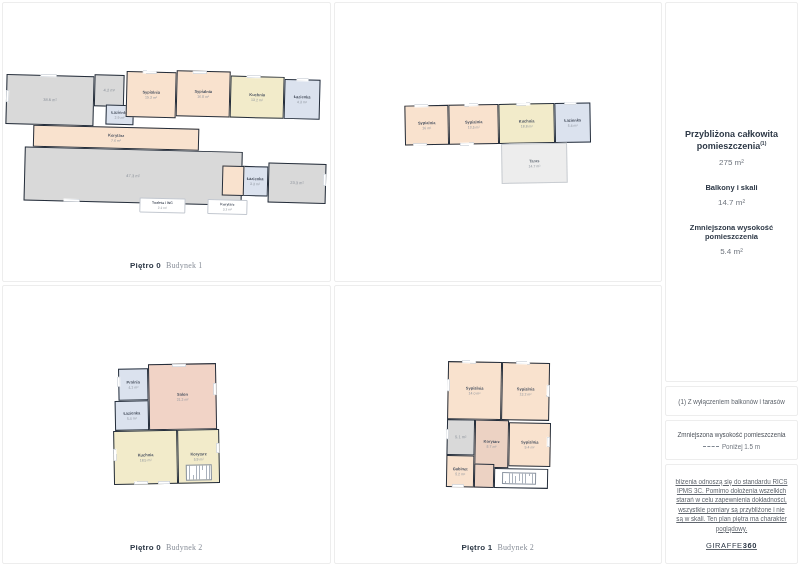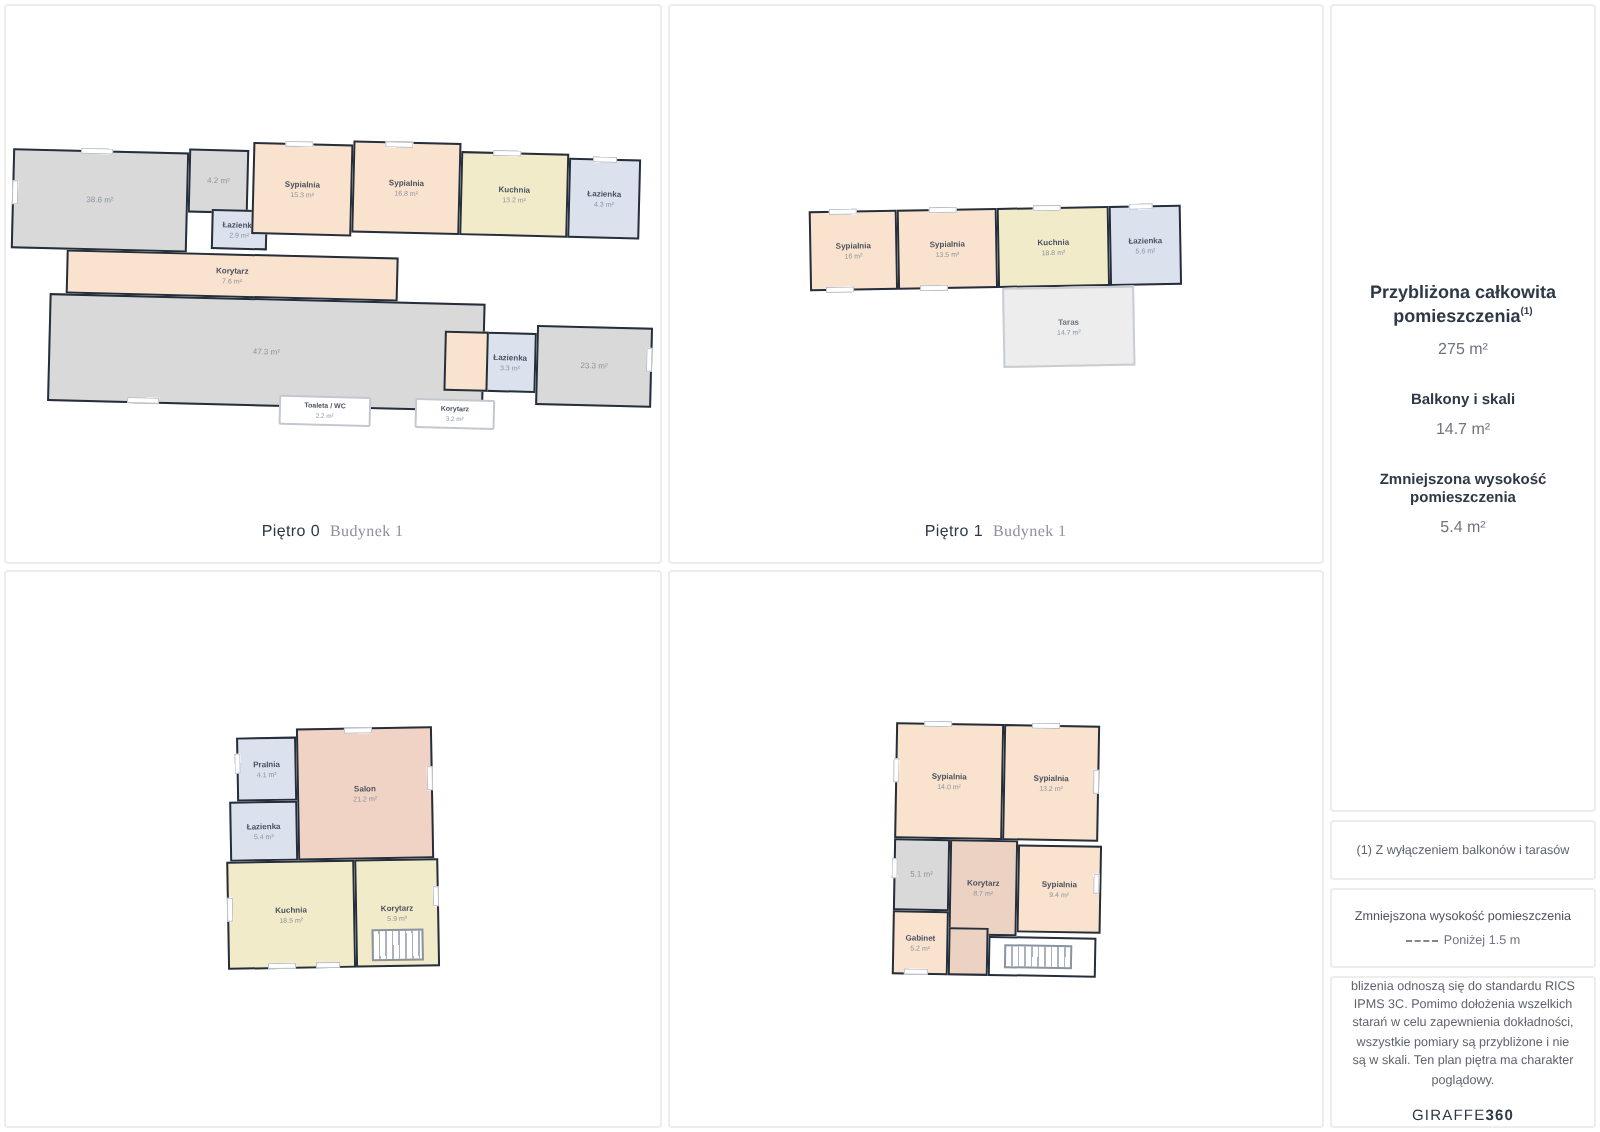--- a/index.html
+++ b/index.html
@@ -3,21 +3,21 @@
 <meta charset="utf-8">
 <style>
   html,body{margin:0;padding:0;}
   body{width:800px;height:566px;background:#fff;font-family:"Liberation Sans",sans-serif;overflow:hidden;}
   .page{box-sizing:border-box;width:796px;height:562px;margin:2px;display:flex;gap:3px;}
   .main{flex:1;display:grid;grid-template-columns:1fr 1fr;grid-template-rows:1fr 1fr;gap:3px;}
   .cell{border:1px solid #ededed;border-radius:2px;background:#fff;position:relative;
         display:flex;align-items:center;justify-content:center;}
   .plan{position:relative;}
   .plan-caption{position:absolute;bottom:11px;left:0;right:0;text-align:center;font-size:8px;letter-spacing:.2px;}
-  .floor{font-weight:normal;color:var(--accent_text);margin-right:5px;}
+  .floor{font-weight:bold;color:var(--accent_text);margin-right:5px;}
   .bldg{color:var(--muted_text);font-family:Liberation Serif, serif;}
   
   .room{position:absolute;box-sizing:border-box;border:1.6px solid var(--wall);
         display:flex;flex-direction:column;align-items:center;justify-content:center;overflow:hidden;}
   .rname{font-size:4px;font-weight:bold;color:#4a5260;white-space:nowrap;line-height:1.4;}
   .rarea{font-size:3.5px;color:#8d939c;white-space:nowrap;line-height:1.3;}
   .room.noname .rarea{font-size:4px;}
   .c-bed{background:var(--bedroom);} .c-kitchen{background:var(--kitchen);}
   .c-bath{background:var(--bathroom);} .c-gray{background:var(--neutral);}
   .c-living{background:var(--living);} .c-hall{background:var(--hallway);}
@@ -37,21 +37,21 @@
         display:flex;flex-direction:column;align-items:center;justify-content:center;text-align:center;}
   .card.summary{flex:1;padding:10px;}
   .sum-title{font-size:9px;font-weight:bold;color:var(--accent_text);line-height:1.4;}
   .sum-title sup{font-size:5px;}
   .sum-val{font-size:8px;color:#70767f;margin-top:5px;}
   .sum-sec{font-size:7.5px;font-weight:bold;color:var(--accent_text);margin-top:16px;line-height:1.3;}
   .card.footnote{height:30px;font-size:6.3px;color:#5f656d;padding:0 6px;}
   .card.legend{height:40px;font-size:6.3px;color:#4d535b;padding:0 6px;}
   .legend-row{margin-top:5px;color:#70767f;display:flex;align-items:center;gap:3px;}
   .dash{display:inline-block;width:16px;border-top:1px dashed #7e8690;}
-  .card.disclaimer{height:76px;font-size:6.3px;color:#5f656d;line-height:1.5;padding:6px 9px;}
+  .card.disclaimer{height:100px;font-size:6.3px;color:#5f656d;line-height:1.5;padding:6px 9px;text-decoration:underline;}
   .brand{margin-top:7px;font-size:7.5px;letter-spacing:.6px;color:var(--accent_text);}
   .brand b{font-weight:bold;}
 </style>
 </head>
 <body>
 
 <div class="page">
   <div class="main">
     <div class="cell">
       <div class="plan" style="width: 322px; height: 144px; transform: rotate(1.4deg);">
@@ -140,23 +140,20 @@
             <div class="rname">Taras</div>
             <div class="rarea">14.7 m²</div>
           </div>
           <div class="win" style="left: 10px; top: 3px; width: 14px; height: 2.5px;"></div>
           <div class="win" style="left: 60px; top: 3px; width: 14px; height: 2.5px;"></div>
           <div class="win" style="left: 112px; top: 3px; width: 14px; height: 2.5px;"></div>
           <div class="win" style="left: 160px; top: 3px; width: 12px; height: 2.5px;"></div>
           <div class="win" style="left: 8px; top: 42px; width: 14px; height: 2.5px;"></div>
           <div class="win" style="left: 55px; top: 42px; width: 14px; height: 2.5px;"></div>
         </div>
-      <div class="plan-caption">
-        <span class="floor">Piętro 1</span><span class="bldg">Budynek 1</span>
-      </div>
     </div>
     <div class="cell">
       <div class="plan" style="width: 106px; height: 120px; transform: rotate(-1deg);">
           <div class="room c-bath" style="left: 6px; top: 4px; width: 30px; height: 32px;">
             <div class="rname">Pralnia</div>
             <div class="rarea">4.1 m²</div>
           </div>
           <div class="room c-living" style="left: 36px; top: 0px; width: 68px; height: 66px;">
             <div class="rname">Salon</div>
             <div class="rarea">21.2 m²</div>
@@ -175,20 +172,23 @@
           </div>
           <div class="stairs" style="left: 72px; top: 101px; width: 26px; height: 16px;"></div>
           <div class="win" style="left: 5px; top: 12px; width: 2.5px; height: 10px;"></div>
           <div class="win" style="left: 60px; top: 0px; width: 14px; height: 2.5px;"></div>
           <div class="win" style="left: 101px; top: 20px; width: 2.5px; height: 12px;"></div>
           <div class="win" style="left: 0px; top: 84px; width: 2.5px; height: 12px;"></div>
           <div class="win" style="left: 20px; top: 117px; width: 14px; height: 2.5px;"></div>
           <div class="win" style="left: 44px; top: 117px; width: 12px; height: 2.5px;"></div>
           <div class="win" style="left: 103px; top: 80px; width: 2.5px; height: 10px;"></div>
         </div>
+      <div class="plan-caption">
+        <span class="floor">Piętro 0</span><span class="bldg">Budynek 2</span>
+      </div>
     </div>
     <div class="cell">
       <div class="plan" style="width: 106px; height: 128px; transform: rotate(1deg);">
           <div class="room c-bed" style="left: 2px; top: 2px; width: 54px; height: 58px;">
             <div class="rname">Sypialnia</div>
             <div class="rarea">14.0 m²</div>
           </div>
           <div class="room c-bed" style="left: 56px; top: 2px; width: 48px; height: 58px;">
             <div class="rname">Sypialnia</div>
             <div class="rarea">13.2 m²</div>
@@ -215,20 +215,23 @@
           </div>
           <div class="stairs" style="left: 58px; top: 112px; width: 34px; height: 12px;"></div>
           <div class="win" style="left: 16px; top: 1px; width: 14px; height: 2.5px;"></div>
           <div class="win" style="left: 70px; top: 1px; width: 14px; height: 2.5px;"></div>
           <div class="win" style="left: 1px; top: 20px; width: 2.5px; height: 12px;"></div>
           <div class="win" style="left: 1px; top: 70px; width: 2.5px; height: 10px;"></div>
           <div class="win" style="left: 101px; top: 24px; width: 2.5px; height: 12px;"></div>
           <div class="win" style="left: 102px; top: 76px; width: 2.5px; height: 10px;"></div>
           <div class="win" style="left: 8px; top: 125px; width: 12px; height: 2.5px;"></div>
         </div>
+      <div class="plan-caption">
+        <span class="floor">Piętro 1</span><span class="bldg">Budynek 2</span>
+      </div>
     </div>
   </div>
 
   <div class="sidebar">
     <div class="card summary">
       <div class="sum-title"><span>Przybliżona całkowita pomieszczenia</span><sup>(1)</sup></div>
       <div class="sum-val">275 m²</div>
       <div class="sum-sec">Balkony i skali</div>
       <div class="sum-val">14.7 m²</div>
       <div class="sum-sec">Zmniejszona wysokość pomieszczenia</div>

